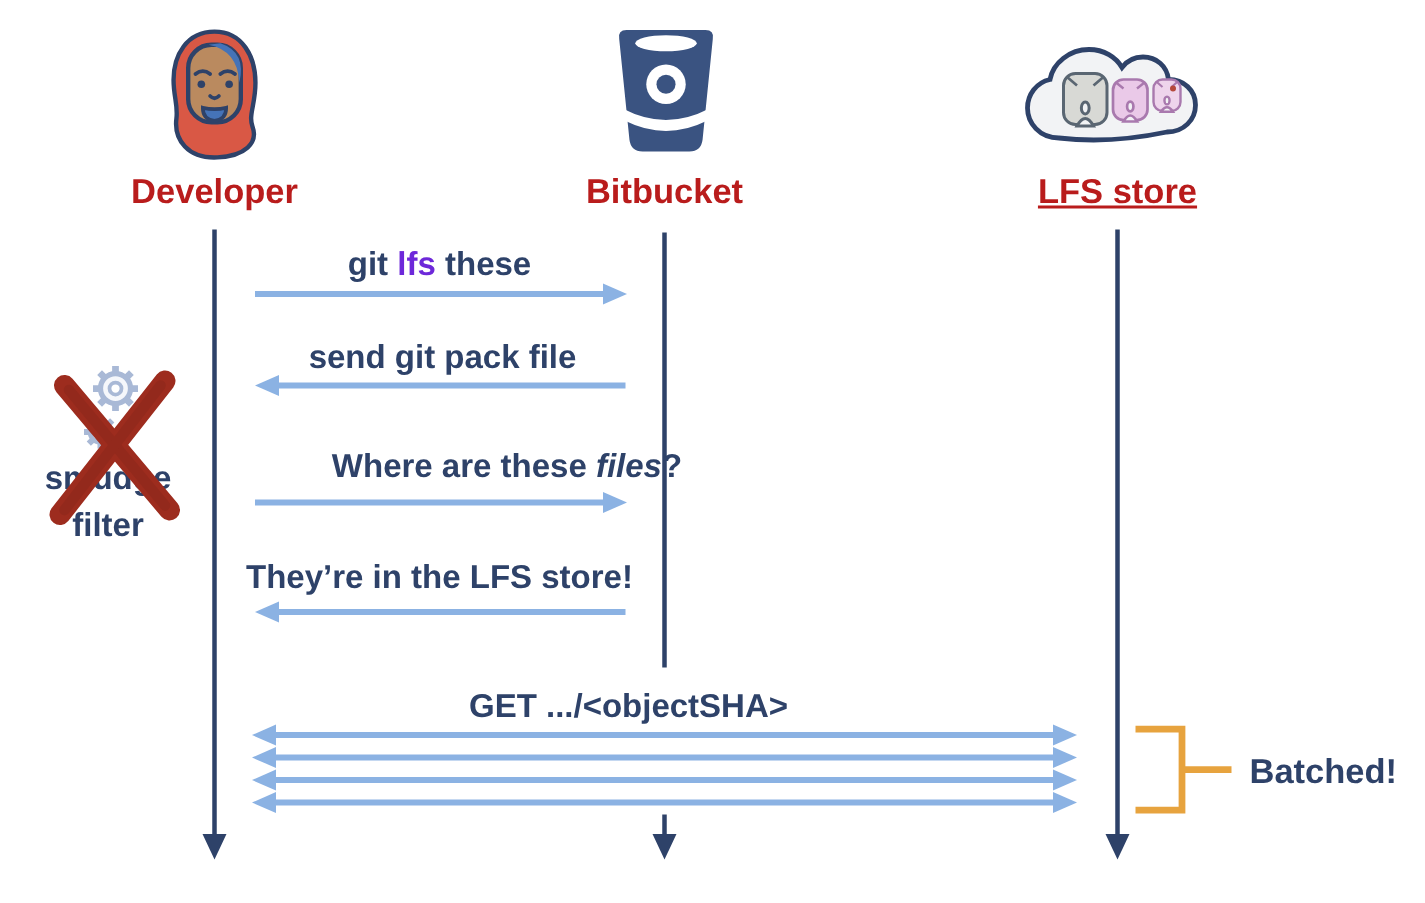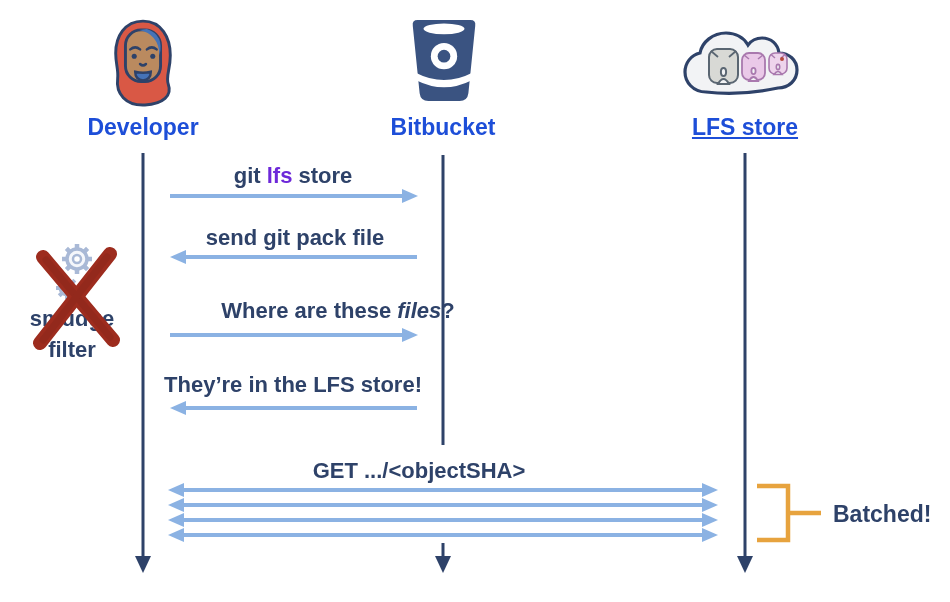--- a/index.html
+++ b/index.html
@@ -5,21 +5,21 @@
   html,body{margin:0;padding:0;background:#fff;}
   .stage{
     position:relative;width:950px;height:602px;background:#ffffff;
     font-family:"Liberation Sans",sans-serif;overflow:hidden;
   }
   .stage svg{position:absolute;left:0;top:0;}
   #lines-layer{z-index:1;}
   #x-layer{z-index:3;}
   .actor-label{
     position:absolute;transform:translateX(-50%);
-    color:#1d4ed8;font-weight:700;font-size:23px;white-space:nowrap;z-index:2;
+    color:#b91c1c;font-weight:700;font-size:23px;white-space:nowrap;z-index:2;
   }
   .msg-label{
     position:absolute;transform:translateX(-50%);
     color:#2e4269;font-weight:700;font-size:22px;white-space:nowrap;z-index:2;
   }
   .hl{color:#6d28d9;}
   .it{font-style:italic;}
   .icon{position:absolute;z-index:2;}
   .note-label{
     position:absolute;transform:translateX(-50%);text-align:center;
@@ -143,21 +143,21 @@
       <path d="M96,48.5 Q100,42.5 104,48.5 Z" fill="#f2f3f5"></path>
       <ellipse cx="100" cy="41" rx="1.7" ry="2.6" fill="#f2f3f5"></ellipse>
       <circle cx="104" cy="33" r="2" fill="#b5493c" stroke="none"></circle>
     </g>
   </svg>
 
   <div class="actor-label" style="left:143px;top:114px;">Developer</div>
   <div class="actor-label" style="left:443px;top:114px;">Bitbucket</div>
   <div class="actor-label" style="left:745px;top:114px;text-decoration:underline;">LFS store</div>
 
-  <div class="msg-label" style="left:293px;top:163px;"><span>git </span><span class="hl">lfs</span><span> store</span></div>
+  <div class="msg-label" style="left:293px;top:163px;"><span>git </span><span class="hl">lfs</span><span> these</span></div>
 
   <div class="msg-label" style="left:295px;top:225px;"><span>send git pack file</span></div>
 
   <div class="msg-label" style="left:294px;top:298px;margin-left:44px;"><span>Where are these </span><span class="it">files</span><span>?</span></div>
 
   <div class="msg-label" style="left:293px;top:372px;"><span>They’re in the LFS store!</span></div>
 
   <div class="msg-label" style="left:419px;top:458px;"><span>GET .../&lt;objectSHA&gt;</span></div>
 
   <div class="note-label" style="left:72px;top:303px;">

